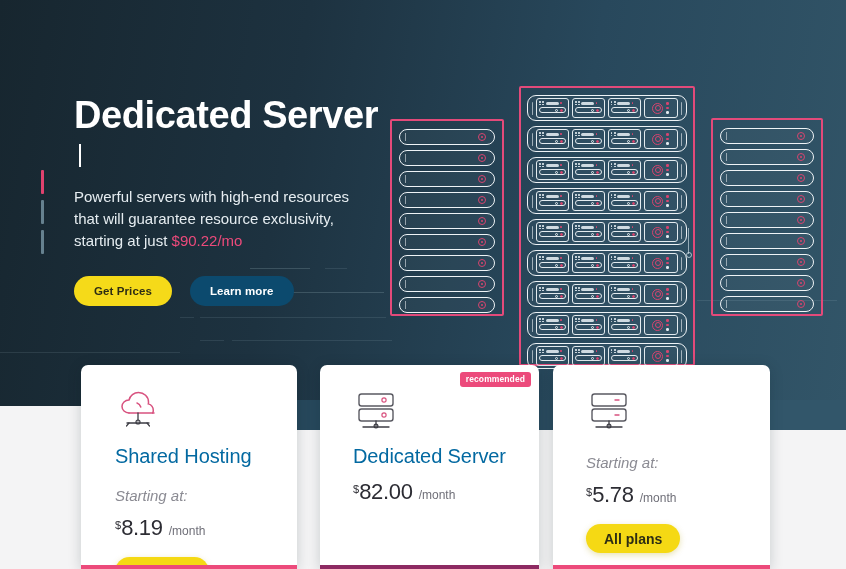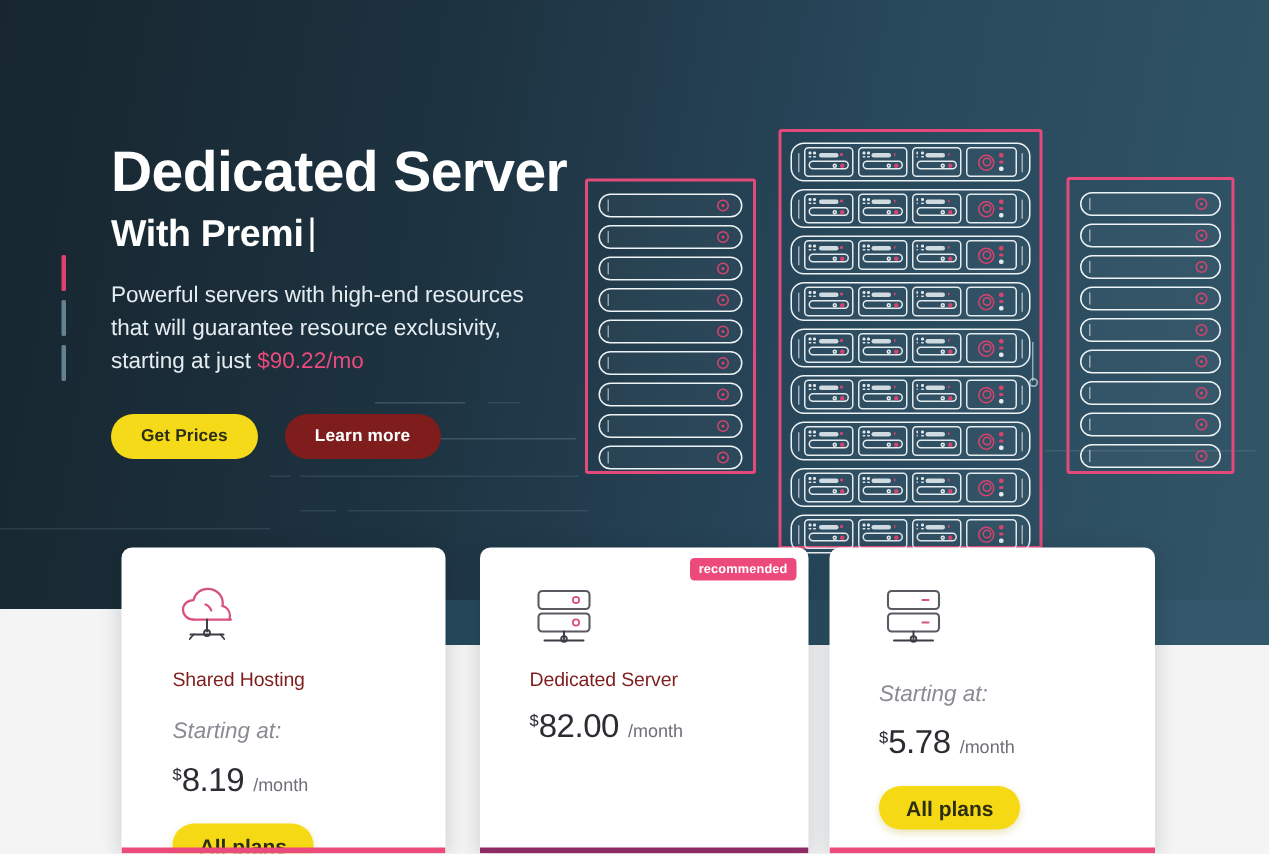--- a/index.html
+++ b/index.html
@@ -62,21 +62,21 @@
 
   
   .btn-row { position: absolute; left: 74px; top: 276px; display: flex; gap: 18px; }
   .btn {
     border: none; border-radius: 20px; cursor: pointer;
     font-family: "Liberation Sans", sans-serif;
     font-size: 11.5px; font-weight: 700; letter-spacing: 0.1px;
     padding: 0 20px; height: 30px; line-height: 30px;
   }
   .btn-yellow { background: #f5da19; color: #2d2d14; }
-  .btn-pink   { background: #7f1d1d; color: #ffffff; }
+  .btn-pink   { background: #0c4a6e; color: #ffffff; }
 
   
   .rack { position: absolute; border: 2px solid #e34a7a; border-radius: 2px; }
   .rack-left  { left: 390px; top: 119px; width: 114px; height: 197px; padding: 8px 7px; }
   .rack-right { left: 711px; top: 118px; width: 112px; height: 198px; padding: 8px 7px; }
   .rack-center{ left: 519px; top: 86px;  width: 176px; height: 280px; padding: 7px 6px; }
 
   .slot {
     height: 16px; border: 1.6px solid #eef3f6; border-radius: 8px;
     position: relative; margin-bottom: 5px; background: rgba(255,255,255,0.03);
@@ -153,21 +153,21 @@
   .ul-pink { background: #ec4a7b; }
   .ul-plum { background: #8d2a62; }
 
   .badge {
     position: absolute; right: 8px; top: 7px;
     background: #ec4a7b; color: #fff; font-size: 8.5px; font-weight: 700;
     padding: 2px 6px 3px 6px; border-radius: 3px; letter-spacing: 0.1px;
   }
 
   .card-icon { height: 44px; margin-bottom: 10px; }
-  .card-title { font-size: 13px; font-weight: 400; color: #7f1d1d; letter-spacing: -0.1px; }
+  .card-title { font-size: 20px; font-weight: 400; color: #0369a1; letter-spacing: -0.1px; }
   .card-sub { font-size: 15px; font-style: italic; color: #8b8b93; margin-top: 19px; }
   .card-price { margin-top: 11px; color: #2c2c33; display: flex; align-items: baseline; }
   .card-price .cur { font-size: 11px; align-self: flex-start; margin-top: 4px; }
   .card-price .amt { font-size: 22px; letter-spacing: -0.3px; }
   .card-price .per { font-size: 12px; color: #6f6f78; margin-left: 6px; }
   .card-btn {
     margin-top: 16px; background: #f5d914; color: #2d2d14;
     border: none; border-radius: 18px; height: 29px; padding: 0 18px;
     font-family: "Liberation Sans", sans-serif;
     font-size: 14px; font-weight: 700; cursor: pointer;
@@ -193,21 +193,20 @@
     <div class="deco dim" style="left:697px; top:300px; width:140px;"></div>
   </div>
 
   <div class="hero-dip dip-a"></div>
   <div class="hero-dip dip-b"></div>
   <div class="hero-dip dip-c"></div>
 
   <div class="headline-wrap">
     <div class="h1">Dedicated Server</div>
     <div class="h2">
-      <span>With Premi</span>
       <span class="caret"></span>
     </div>
   </div>
 
   <div class="accent-bars">
     <i class="bar-pink"></i>
     <i class="bar-grey"></i>
     <i class="bar-grey"></i>
   </div>
 

